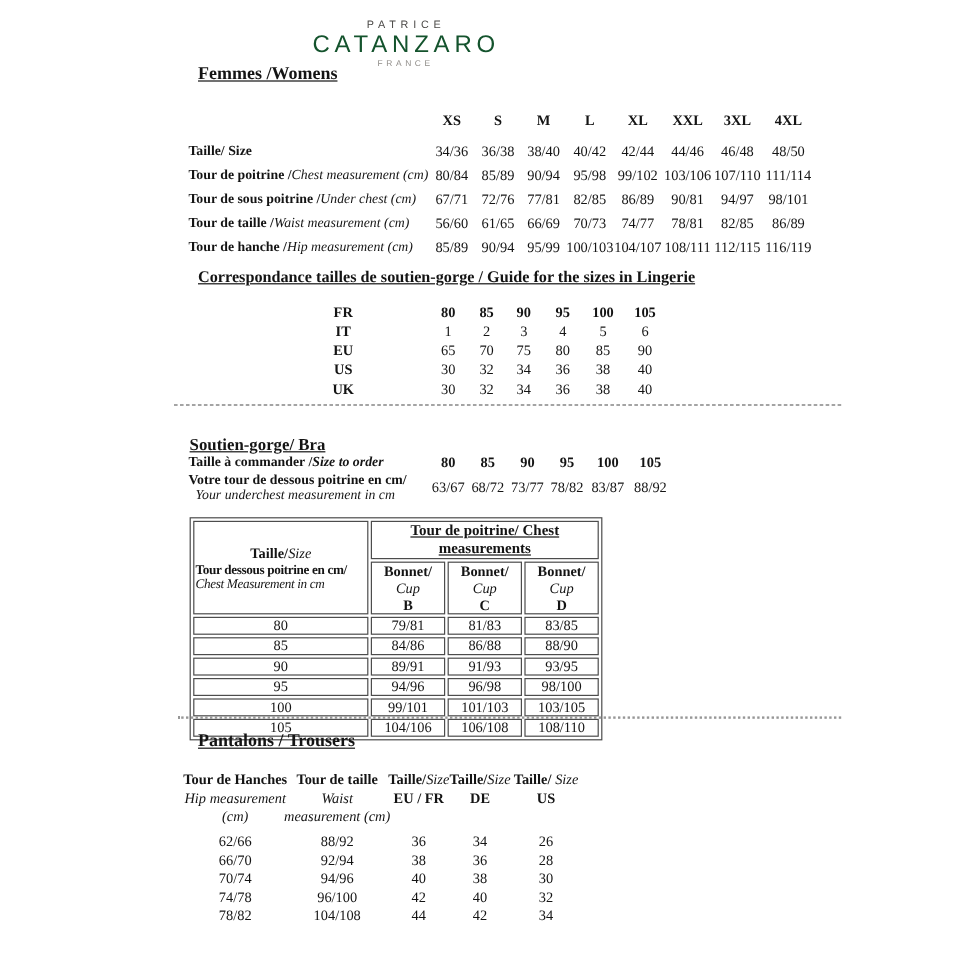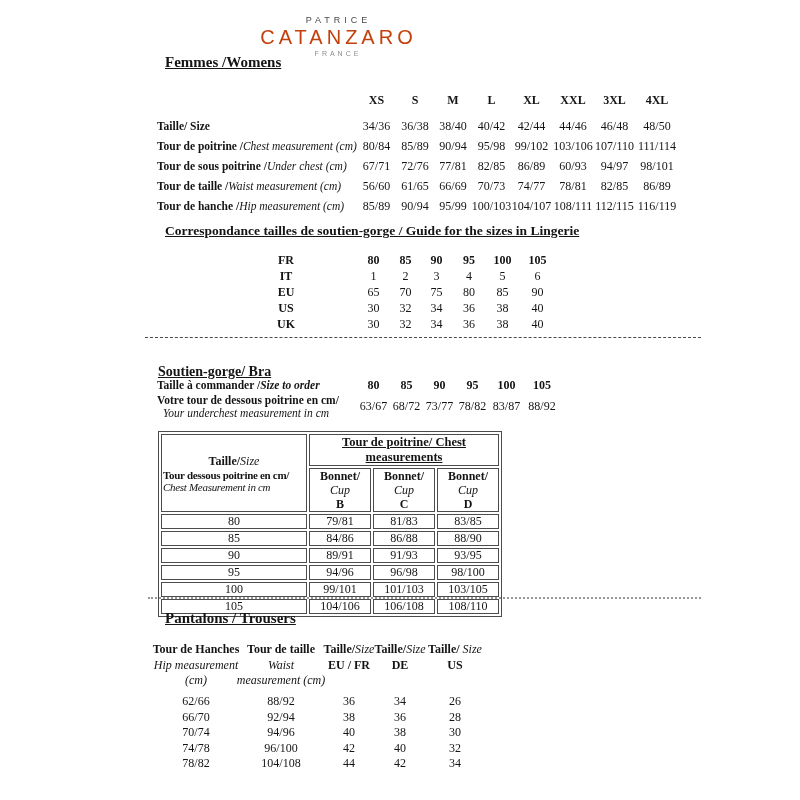--- a/index.html
+++ b/index.html
@@ -14,21 +14,21 @@
   .abs { position:absolute; }
   .b { font-weight:bold; }
   .i { font-style:italic; }
   .u { text-decoration:underline;text-align:right; }
   .nw { white-space:nowrap; }
 
   
   .logo { position:absolute; top:15px; left:0; width:672px; text-align:center;
           font-family:"Liberation Sans", sans-serif; }
   .logo-top { font-size:9px; letter-spacing:4px; margin-left:5px; color:#4a4846; }
-  .logo-name { font-size:20px; letter-spacing:4px; margin-left:5px; margin-top:1px; color:#c2410c; }
+  .logo-name { font-size:20px; letter-spacing:4px; margin-left:5px; margin-top:1px; color:#14532d; }
   .logo-country { font-size:7px; letter-spacing:3px; margin-left:4px; margin-top:1px; color:#8f8c88; }
 
   
   .h { position:absolute; font-weight:bold; text-decoration:underline; white-space:nowrap; }
   .h-femmes   { left:165px; top:54px;  font-size:15px; }
   .h-lingerie { left:165px; top:223px; font-size:13.5px; }
   .h-bra      { left:158px; top:364px; font-size:14px; }
   .h-trousers { left:165px; top:610px; font-size:15px; }
 
   
@@ -133,21 +133,21 @@
 
   <div class="lbl">
       <span class="b">Tour de sous poitrine / </span>
       <span class="i">Under chest (cm)</span>
     </div>
   <div>67/71</div>
   <div>72/76</div>
   <div>77/81</div>
   <div>82/85</div>
   <div>86/89</div>
-  <div>60/93</div>
+  <div>90/81</div>
   <div>94/97</div>
   <div>98/101</div>
 
   <div class="lbl">
       <span class="b">Tour de taille / </span>
       <span class="i">Waist measurement (cm)</span>
     </div>
   <div>56/60</div>
   <div>61/65</div>
   <div>66/69</div>

